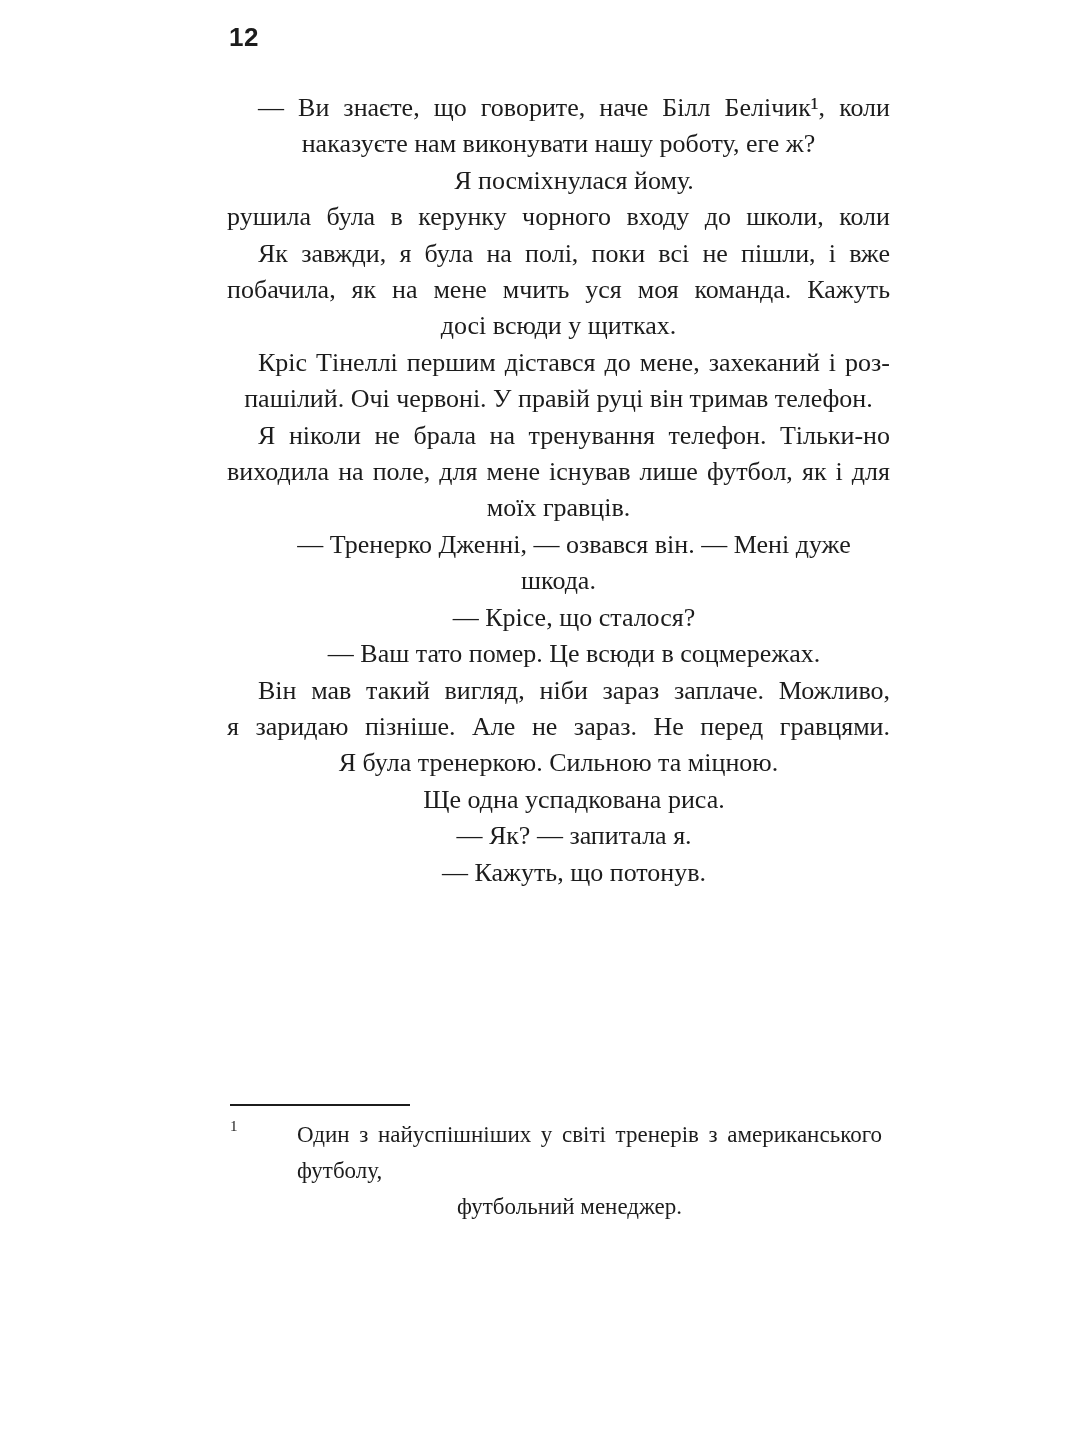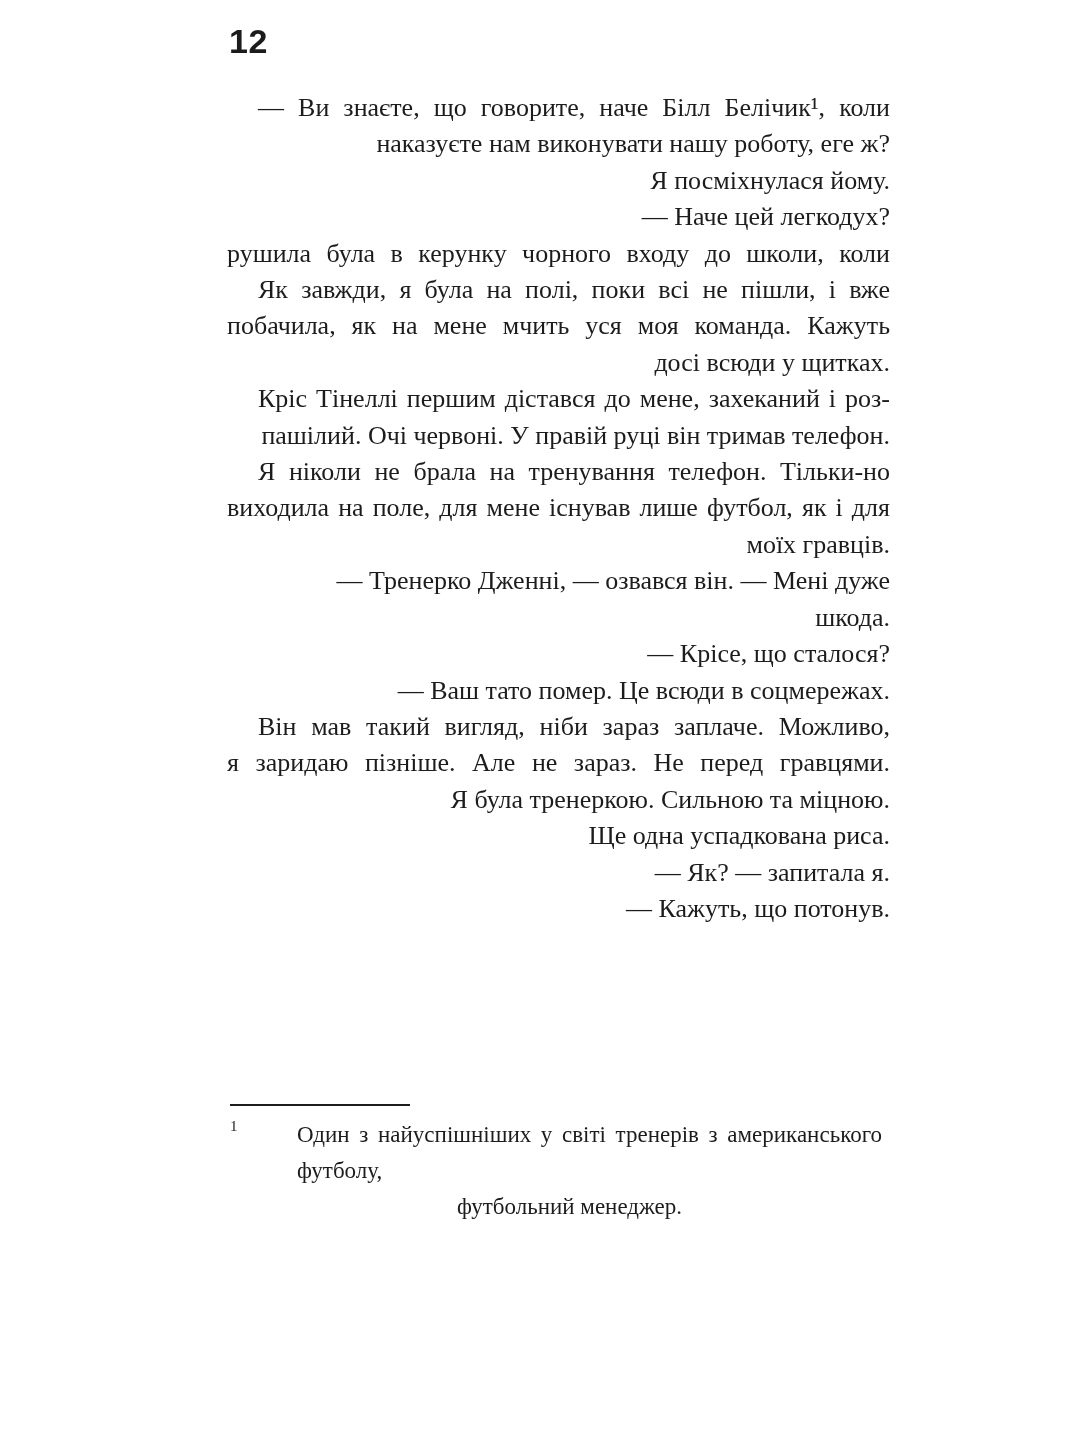--- a/index.html
+++ b/index.html
@@ -19,41 +19,41 @@
     position: absolute;
     inset: 0;
     background: #ffffff;
   }
   .page-number {
     position: absolute;
     left: 229px;
     top: 22px;
     font-family: "Liberation Sans", "DejaVu Sans", sans-serif;
     font-weight: 700;
-    font-size: 34px;
+    font-size: 26px;
     letter-spacing: 0.5px;
     color: #1c1c1c;
   }
   .body-text {
     position: absolute;
     left: 227px;
     top: 90px;
     width: 663px;
     font-size: 26px;
     line-height: 36.4px;
     color: #1c1c1c;
   }
   .paragraph { margin: 0; }
   .line { white-space: normal; }
   .line.first { text-indent: 31px; }
   .line.full {
     text-align: justify;
     text-align-last: justify;
   }
-  .line.last { text-align: right; }
+  .line.last { text-align: center; }
   .footnote-rule {
     position: absolute;
     left: 230px;
     top: 1104px;
     width: 180px;
     height: 0;
     border-top: 2px solid #1c1c1c;
   }
   .footnote {
     position: absolute;
@@ -86,23 +86,20 @@
 
   <div class="page-number">12</div>
 
   <div class="body-text">
       <div class="paragraph">
         <div class="line first full">— Ви знаєте, що говорите, наче Білл Белічик¹, коли</div>
         <div class="line last">наказуєте нам виконувати нашу роботу, еге ж?</div>
       </div>
       <div class="paragraph">
         <div class="line first last">Я посміхнулася йому.</div>
-      </div>
-      <div class="paragraph">
-        <div class="line first last">— Наче цей легкодух?</div>
       </div>
       <div class="paragraph">
         <div class="line full">рушила була в керунку чорного входу до школи, коли</div>
         <div class="line first full">Як завжди, я була на полі, поки всі не пішли, і вже</div>
         <div class="line full">побачила, як на мене мчить уся моя команда. Кажуть</div>
         <div class="line last">досі всюди у щитках.</div>
       </div>
       <div class="paragraph">
         <div class="line first full">Кріс Тінеллі першим дістався до мене, захеканий і роз-</div>
         <div class="line last">пашілий. Очі червоні. У правій руці він тримав телефон.</div>

